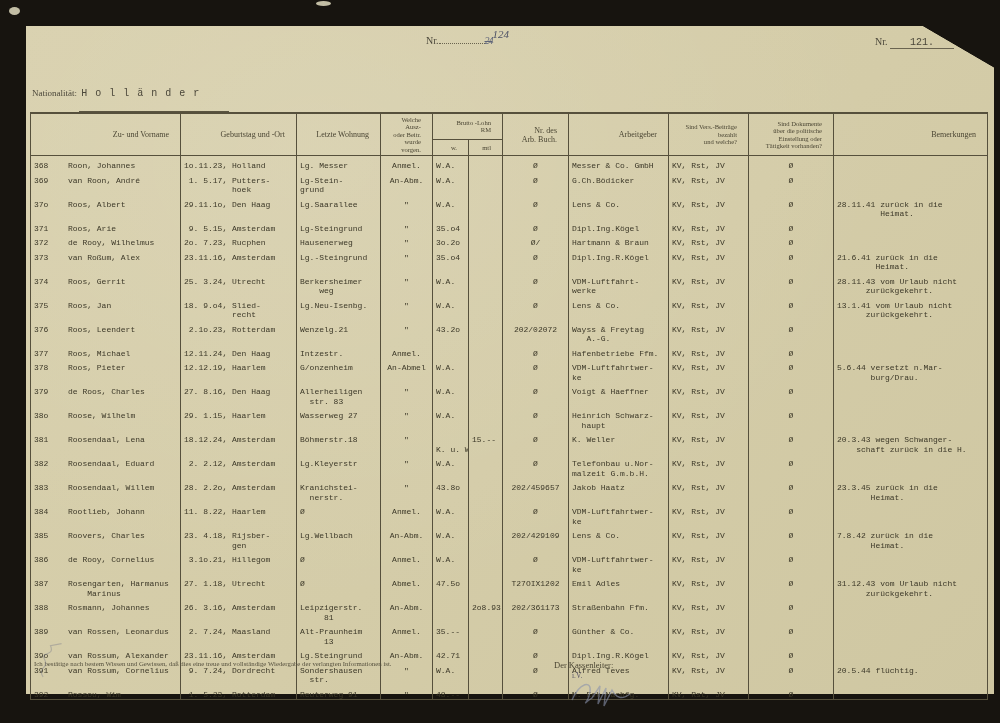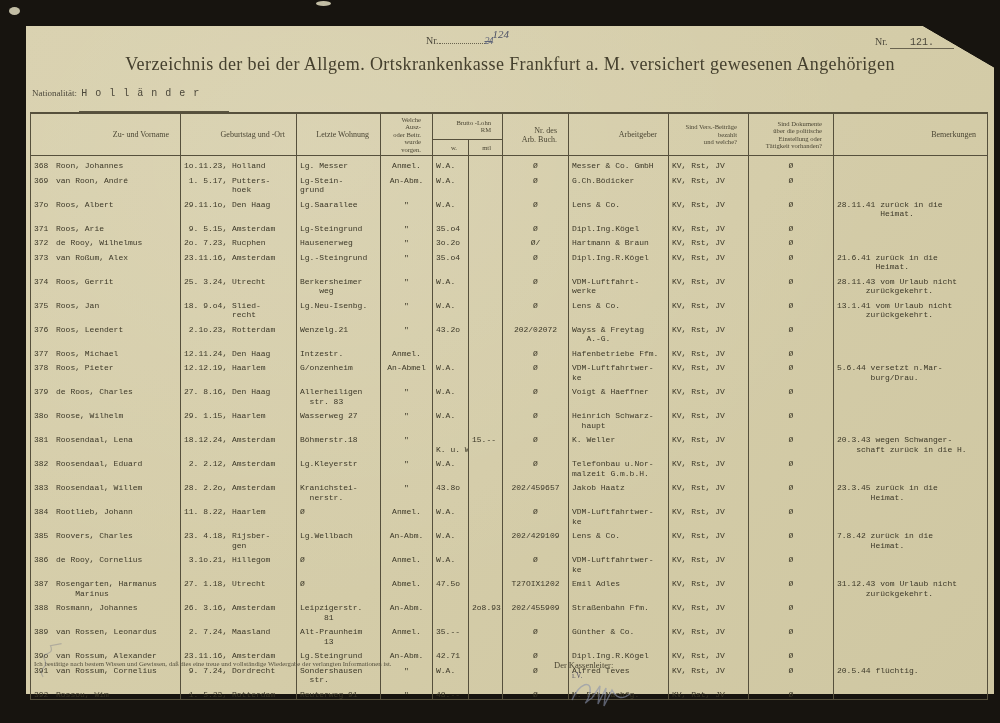--- a/index.html
+++ b/index.html
@@ -43,21 +43,21 @@
     border-left:1px solid var(--line);border-right:1px solid var(--line);}
   th{font-weight:normal;font-size:8px;line-height:9px;color:#4b4634;
     border:1px solid var(--line);padding:2px 11px;text-align:right;white-space:pre-line;}
   th.tiny{font-size:6.6px;line-height:7.4px;}
   td{vertical-align:top;border-left:1px solid var(--line);
     font-family:"Liberation Mono","DejaVu Sans Mono",monospace;
     font-size:8px;line-height:9.5px;color:#3c3828;
     padding:5px 2px 0 3px;white-space:pre;overflow:hidden;}
   td:first-child{border-left:none;}
   td.tc{text-align:center;padding-left:0;padding-right:0;}
-  .rnr{display:inline-block;width:22px;}
+  .rnr{display:inline-block;width:34px;}
   .rname{display:inline-block;vertical-align:top;white-space:pre;}
   
   .cert{position:absolute;left:8px;top:634px;font-size:6.8px;color:#55503e;}
   .kassen{position:absolute;left:528px;top:634px;font-size:8.5px;color:#4b4634;}
   .iv{position:absolute;left:546px;top:645px;font-size:7.5px;color:#565164;}
   .sig{position:absolute;left:540px;top:648px;opacity:.8;}
   .pencil{position:absolute;left:2px;top:618px;transform:rotate(-55deg);opacity:.35;}
 </style>
 </head>
 <body>
@@ -70,21 +70,20 @@
 
   <div class="nr-center">
     <span>Nr.</span><span class="dots"></span><span class="struck">24</span><span class="hand">124</span>
   </div>
   <div class="nr-right">
     <span>Nr.</span>
     <span class="val">121.</span>
   </div>
 
   <div class="title">
-    <span>Verzeichnis der bei der Allgem. Ortskrankenkasse Frankfurt a. M. versichert gewesenen Angehörigen</span>
   </div>
 
   <div class="natl">
     <span>Nationalität:</span>
     <span class="val">H o l l ä n d e r</span>
   </div>
 
   <table>
     <colgroup>
       <col style="width:150px">
@@ -413,21 +412,21 @@
       zurückgekehrt.</td>
     </tr>
         <tr>
       <td><span class="rnr">388</span><span class="rname">Rosmann, Johannes</span></td>
       <td>26. 3.16, Amsterdam</td>
       <td>Leipzigerstr.
      81</td>
       <td class="tc">An-Abm.</td>
       <td></td>
       <td>2o8.93</td>
-      <td class="tc">202/455909</td>
+      <td class="tc">202/361173</td>
       <td>Straßenbahn Ffm.</td>
       <td>KV, Rst, JV</td>
       <td class="tc">Ø</td>
       <td></td>
     </tr>
         <tr>
       <td><span class="rnr">389</span><span class="rname">van Rossen, Leonardus</span></td>
       <td> 2. 7.24, Maasland</td>
       <td>Alt-Praunheim
      13</td>

